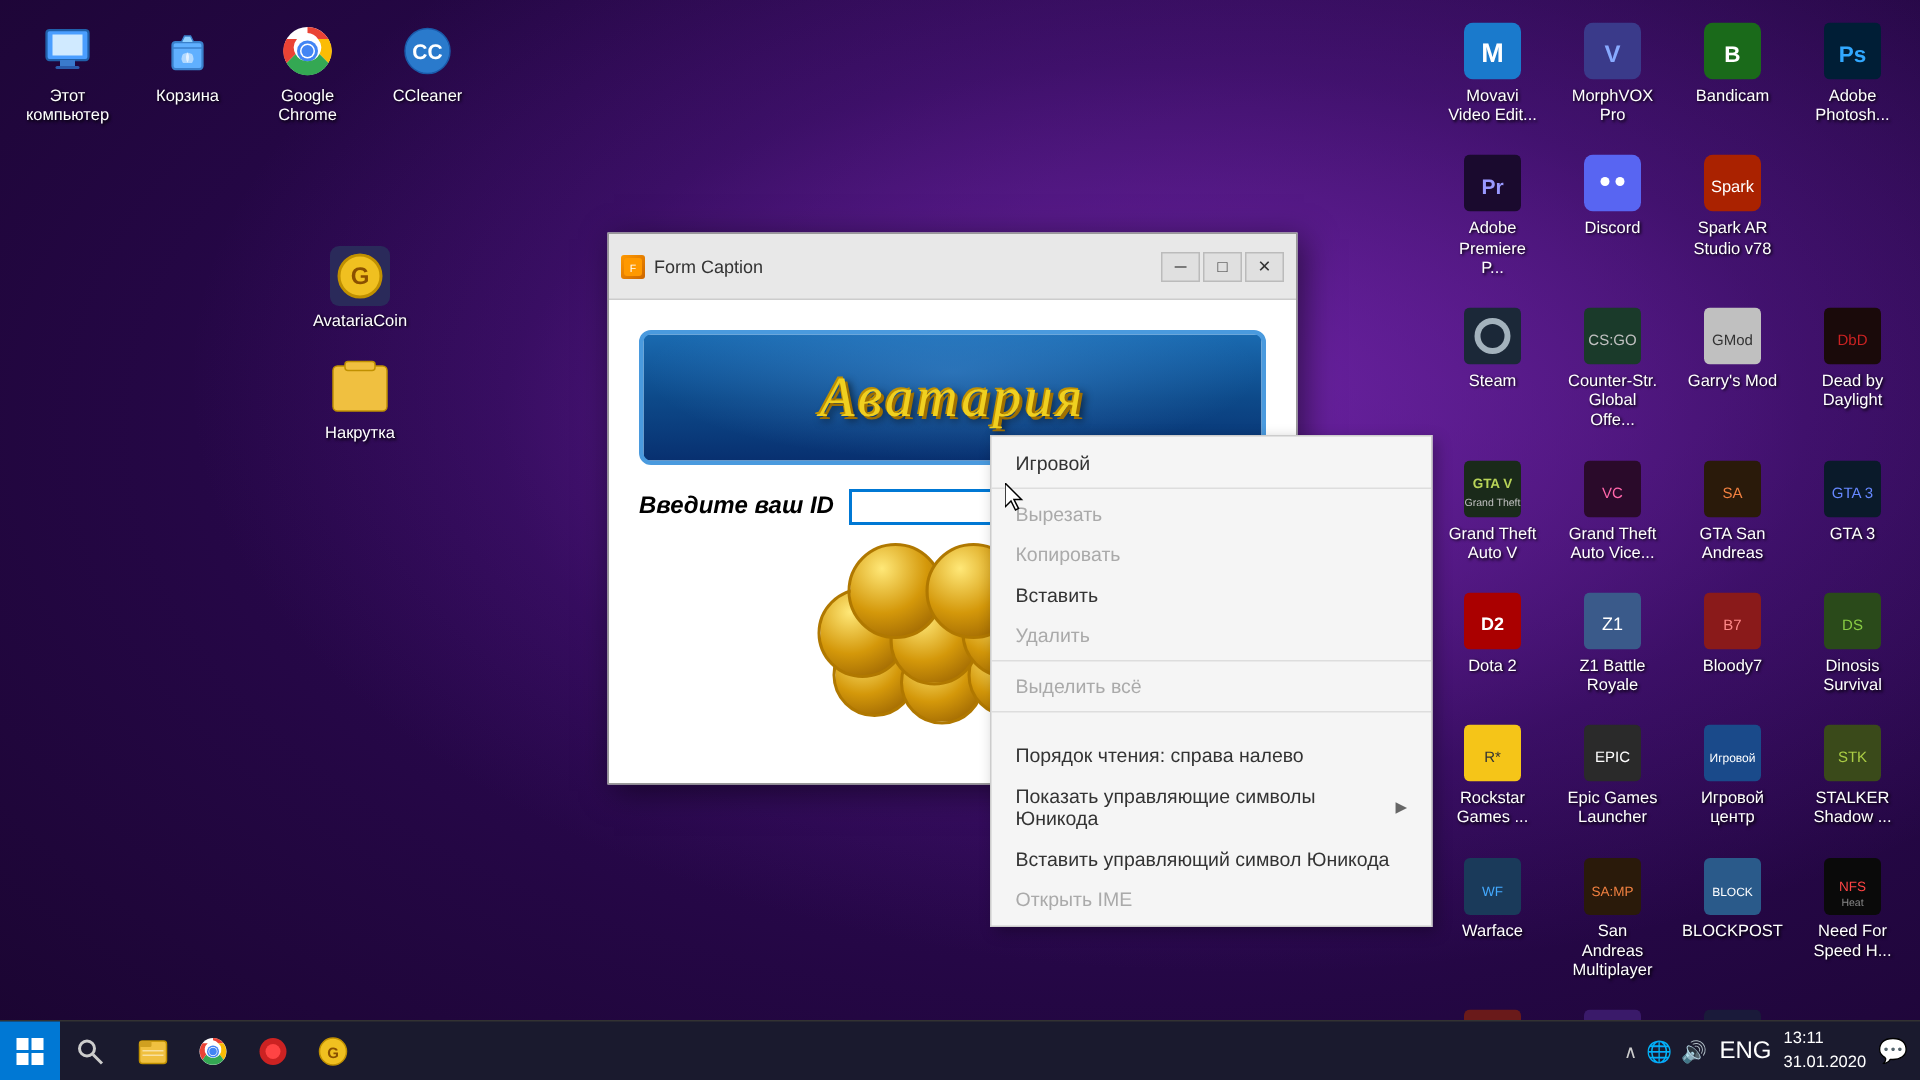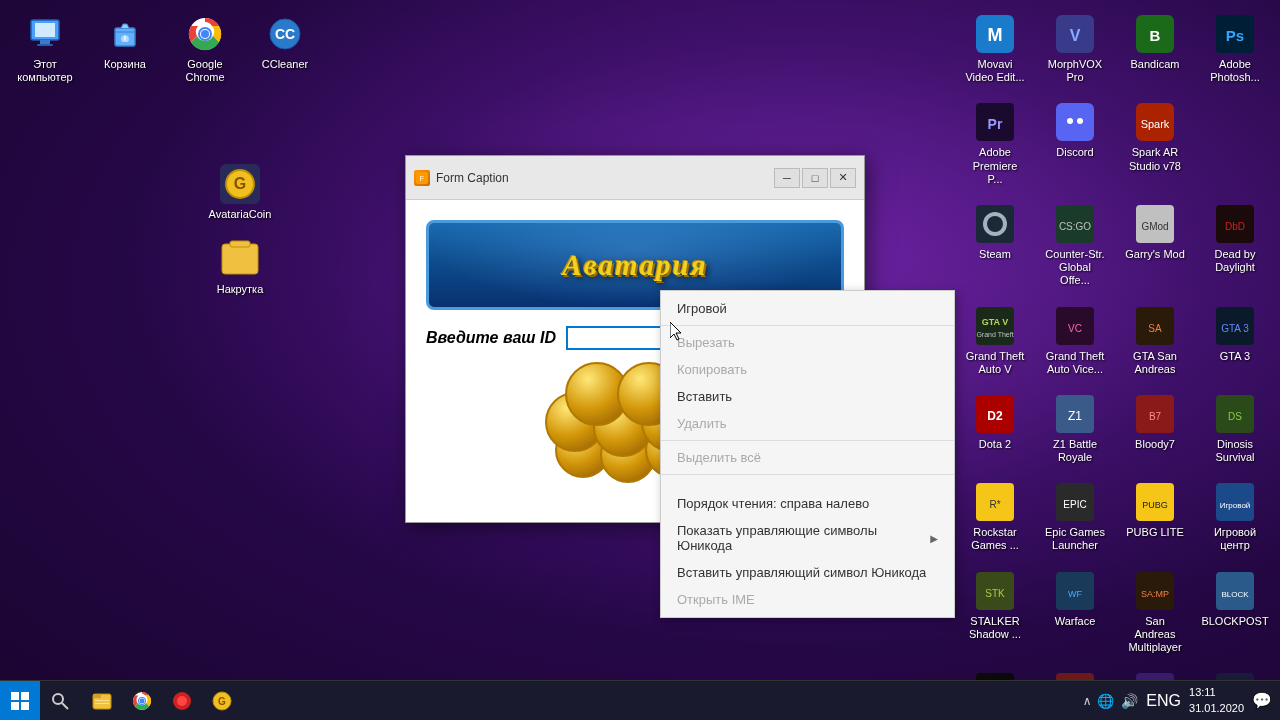--- a/index.html
+++ b/index.html
@@ -242,22 +242,22 @@
     }
 
     .avataria-logo::before {
       content: '';
       position: absolute;
       top: 0; left: 0; right: 0; bottom: 0;
       background: radial-gradient(ellipse at 50% 30%, rgba(100,180,255,0.3) 0%, transparent 70%);
     }
 
     .avataria-text {
-      font-size: 29px;
-      font-weight: 700;
+      font-size: 38px;
+      font-weight: 400;
       color: #f0d020;
       text-shadow: 2px 2px 0 #a07000, -1px -1px 0 #c09000, 3px 3px 6px rgba(0,0,0,0.8);
       font-style: italic;
       font-family: Georgia, serif;
       letter-spacing: 2px;
       position: relative;
       z-index: 1;
     }
 
     
@@ -631,29 +631,20 @@
         <svg width="38" height="38" viewBox="0 0 38 38">
             <rect width="38" height="38" rx="4" fill="#2a2a2a"></rect>
             <text x="19" y="25" text-anchor="middle" fill="white" font-size="10">EPIC</text>
           </svg>
       </div>
       <div class="icon-label">Epic Games Launcher</div>
     </div>
     <div class="desktop-icon">
       <div class="icon-img">
         <svg width="38" height="38" viewBox="0 0 38 38">
-            <rect width="38" height="38" rx="4" fill="#f5c518"></rect>
-            <text x="19" y="25" text-anchor="middle" fill="#1a1a1a" font-size="9">PUBG</text>
-          </svg>
-      </div>
-      <div class="icon-label">PUBG LITE</div>
-    </div>
-    <div class="desktop-icon">
-      <div class="icon-img">
-        <svg width="38" height="38" viewBox="0 0 38 38">
             <rect width="38" height="38" rx="4" fill="#1a4a8a"></rect>
             <text x="19" y="25" text-anchor="middle" fill="white" font-size="8">Игровой</text>
           </svg>
       </div>
       <div class="icon-label">Игровой центр</div>
     </div>
 
     <div class="desktop-icon">
       <div class="icon-img">
         <svg width="38" height="38" viewBox="0 0 38 38">

